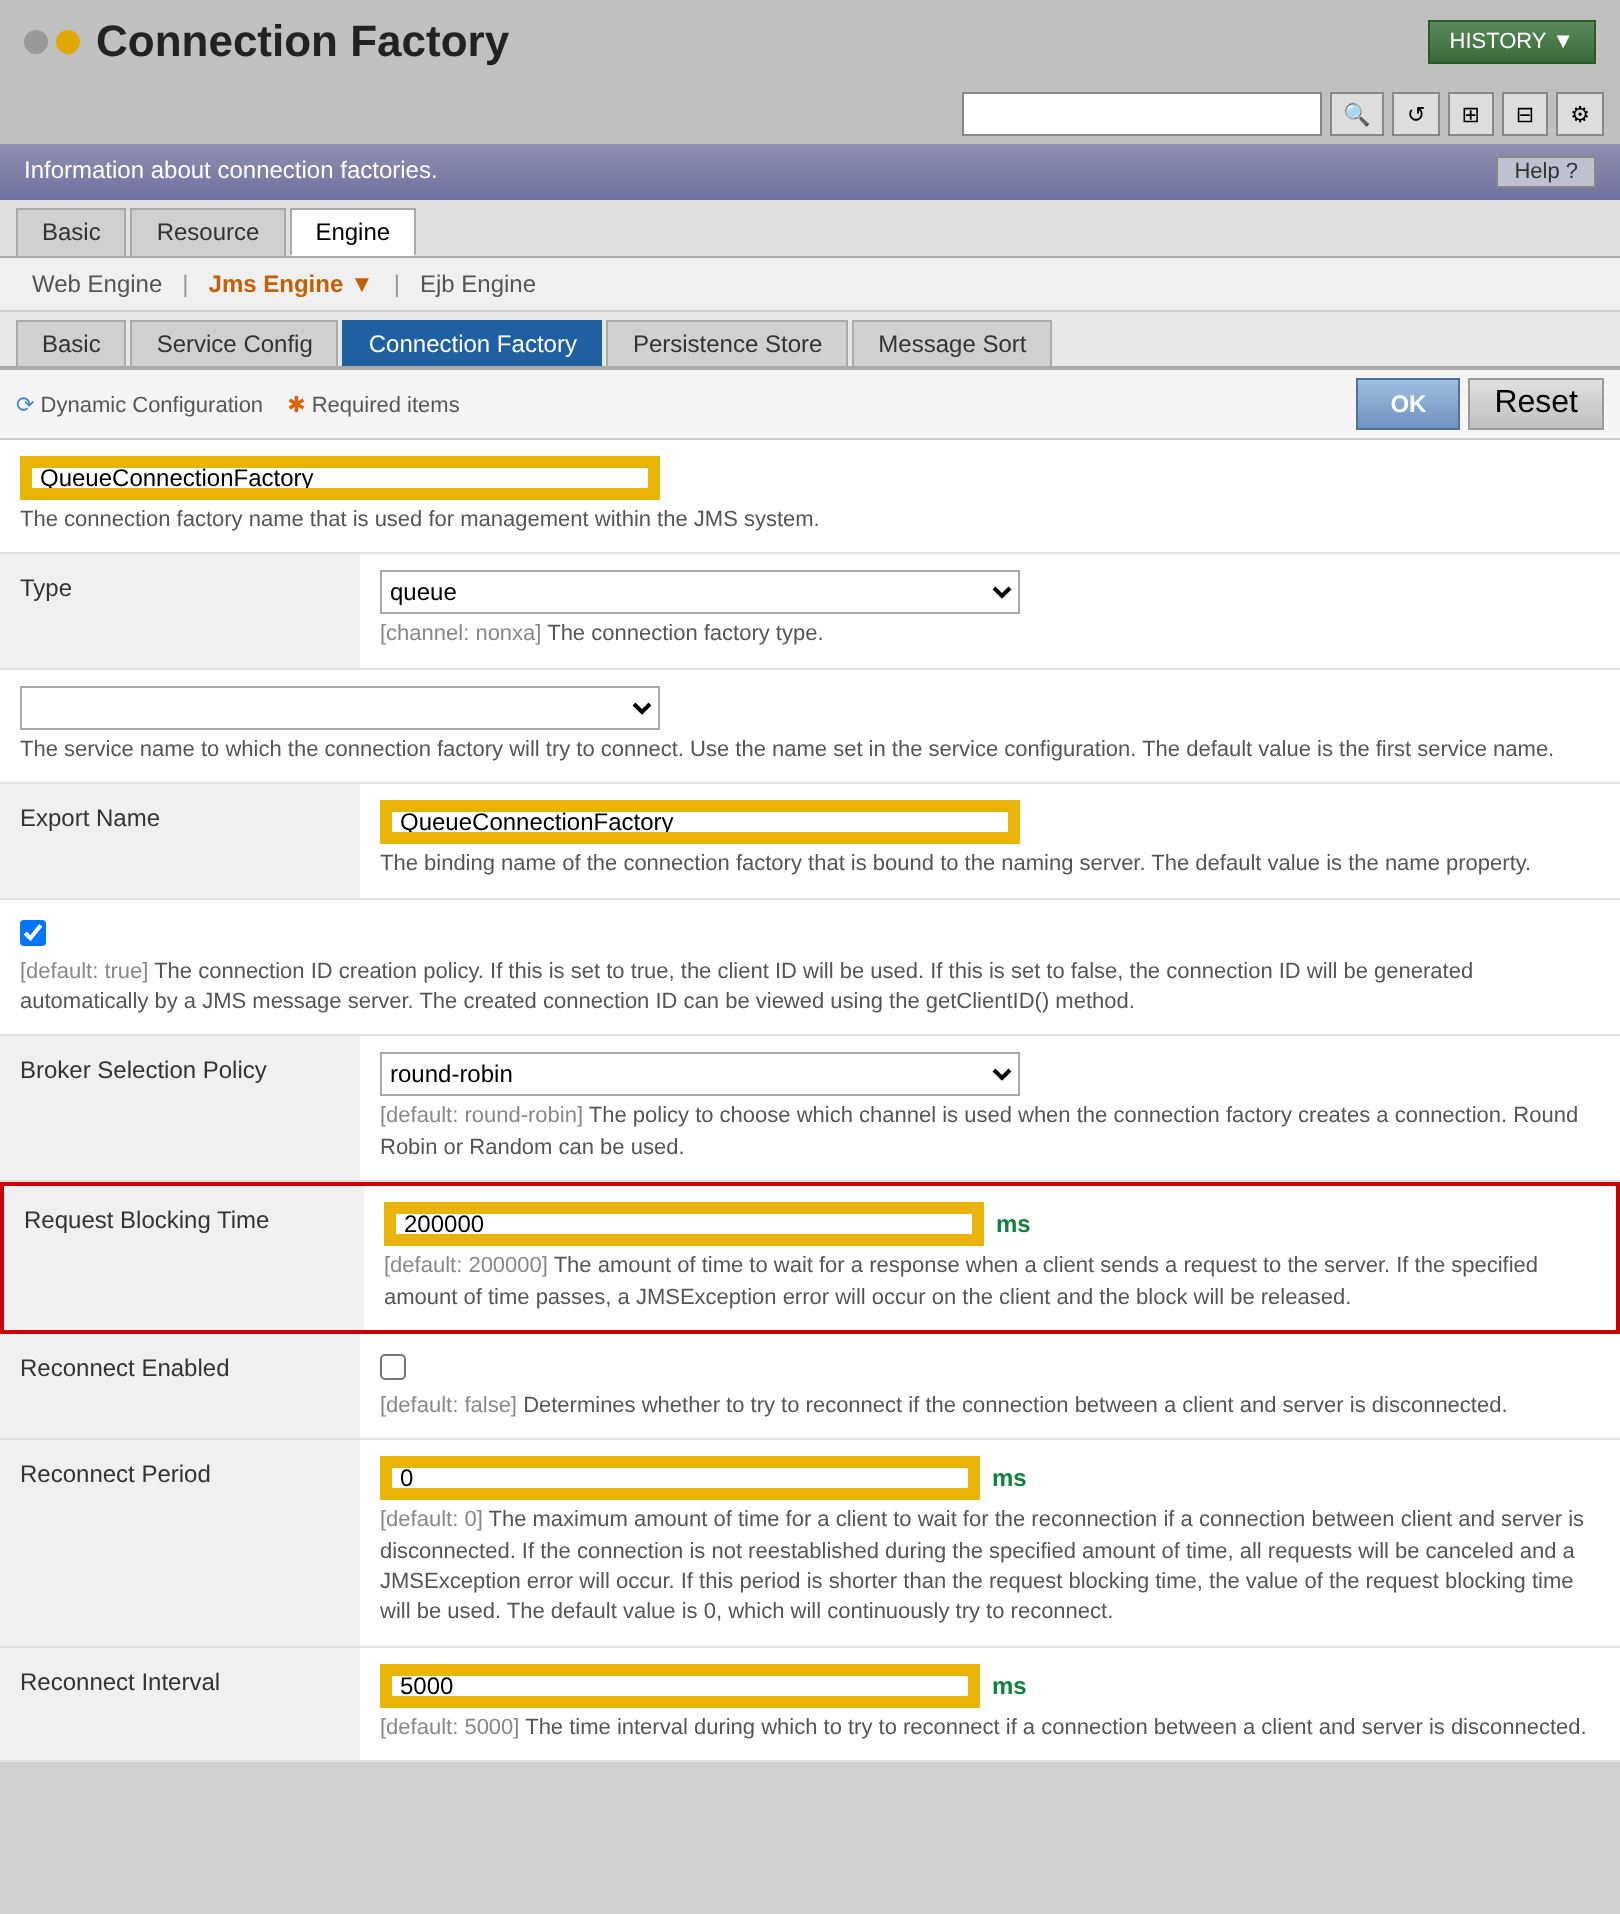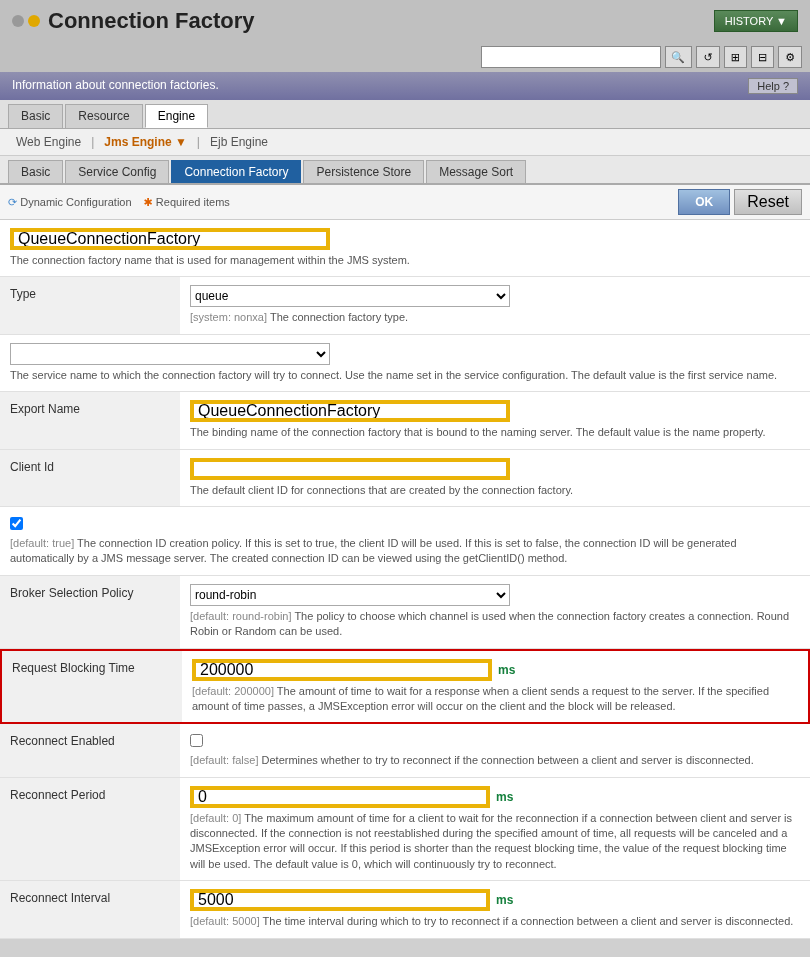--- a/index.html
+++ b/index.html
@@ -183,23 +183,23 @@
       padding-top: 10px;
     }
     .form-label .req { color: #e06000; margin-left: 4px; }
     .form-content {
       flex: 1;
       padding: 8px 10px;
     }
     .form-content input[type=text] {
       width: 320px;
       height: 22px;
-      border: 4px solid #eab308;
+      border: 6px solid #eab308;
       padding: 2px 4px;
-      font-size: 16px;
+      font-size: 12px;
       background: #fff;
     }
     .form-content select {
       width: 320px;
       height: 22px;
       border: 1px solid #aaa;
       font-size: 12px;
       background: #fff;
     }
     .form-content input[type=checkbox] {
@@ -300,21 +300,21 @@
 
   <div class="form-row">
     <div class="form-label">Type</div>
     <div class="form-content">
       <select>
         <option>queue</option>
         <option>topic</option>
         <option>nonxa</option>
       </select>
       <div class="desc-text">
-        <span class="default">[system: nonxa]</span>
+        <span class="default">[channel: nonxa]</span>
         <span>The connection factory type.</span>
       </div>
     </div>
   </div>
 
   <div class="form-row">
     <div class="form-content">
       <select>
         <option></option>
       </select>
@@ -323,27 +323,20 @@
   </div>
 
   <div class="form-row">
     <div class="form-label">Export Name</div>
     <div class="form-content">
       <input type="text" value="QueueConnectionFactory" style="">
       <div class="desc-text">The binding name of the connection factory that is bound to the naming server. The default value is the name property.</div>
     </div>
   </div>
 
-  <div class="form-row">
-    <div class="form-label">Client Id</div>
-    <div class="form-content">
-      <input type="text" value="" style="">
-      <div class="desc-text">The default client ID for connections that are created by the connection factory.</div>
-    </div>
-  </div>
 
   <div class="form-row">
     <div class="form-content">
       <input type="checkbox" checked="" style="">
       <div class="desc-text">
         <span class="default">[default: true]</span>
         <span> The connection ID creation policy. If this is set to true, the client ID will be used. If this is set to false, the connection ID will be generated automatically by a JMS message server. The created connection ID can be viewed using the getClientID() method.</span>
       </div>
     </div>
   </div>

